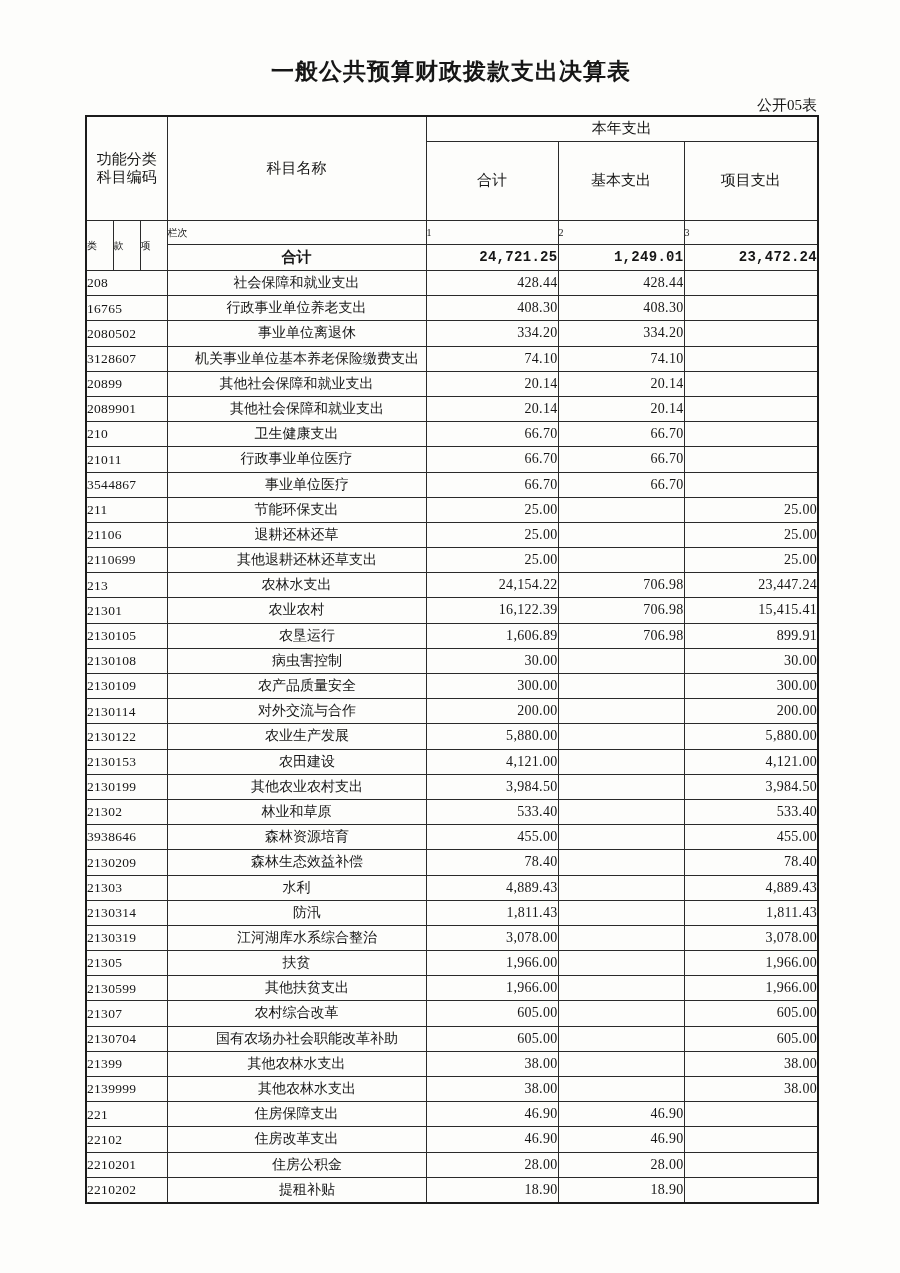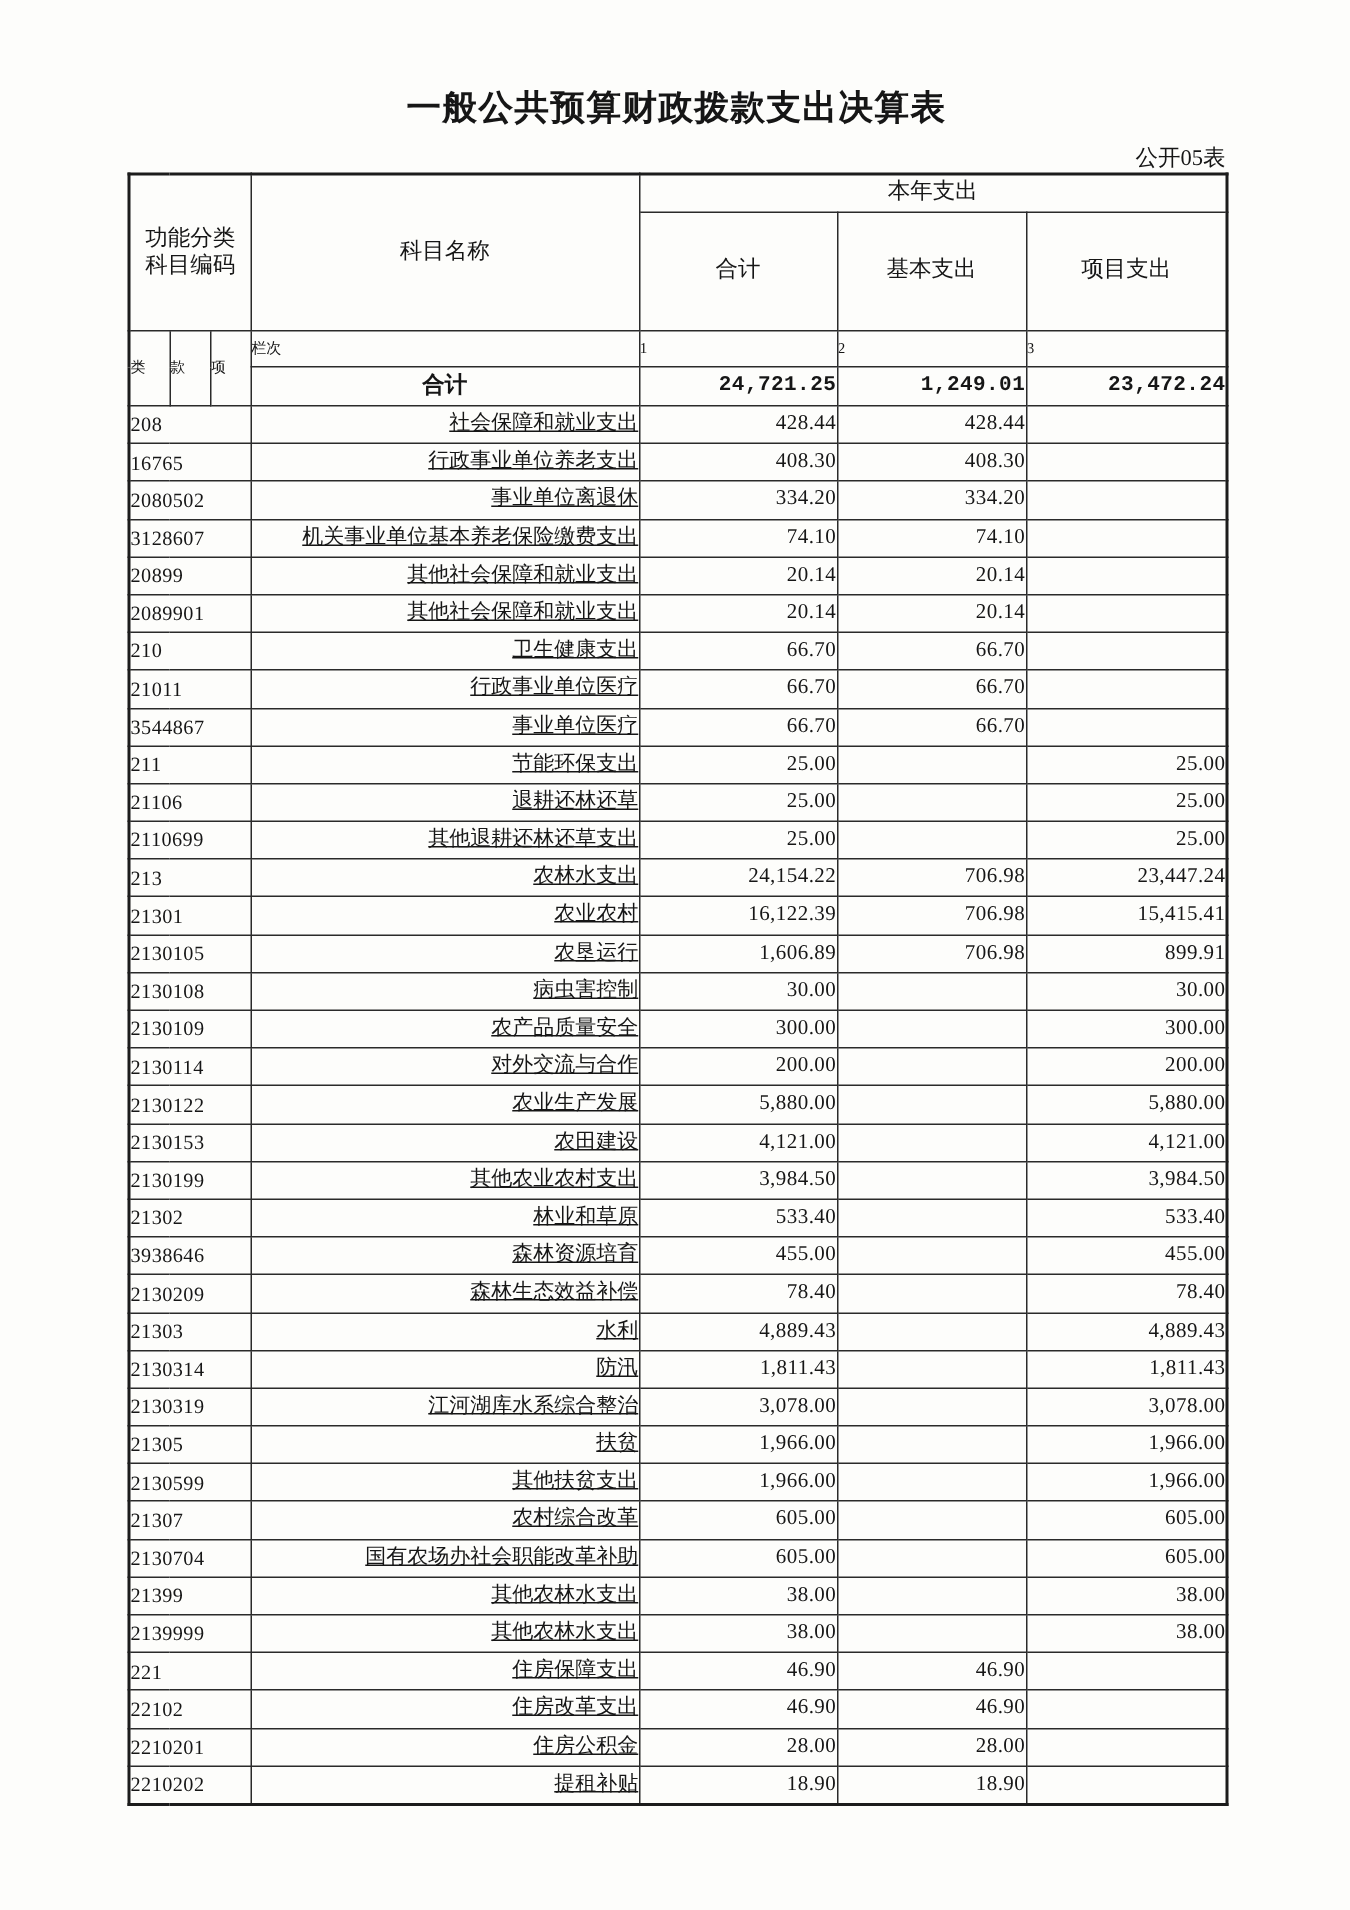--- a/index.html
+++ b/index.html
@@ -38,21 +38,21 @@
   tr.group-row th { height:24px; font-size:15px; text-align:center; }
   tr.sub-row th { height:78px; font-size:15px; text-align:center; }
   th.code-head { font-size:15px; line-height:1.55; text-align:center; }
   tr.lanci-row td, tr.lanci-row th { height:23px; text-align:left; font-size:10px; }
   tr.grand-row td { height:25px; }
   tr.grand-row .label { text-align:center; font-weight:bold; font-size:15px; }
   tr.grand-row .num { font-weight:bold;font-family:Liberation Mono, monospace; }
 
   tbody td { height:24.2px; font-size:14px; }
   td.code { text-align:left; padding-left:4px; font-size:13.5px; letter-spacing:0.3px; }
-  td.name { text-align:right; padding-left:5px;text-decoration:underline; }
+  td.name { text-align:center; padding-left:5px; }
   td.name.indent { padding-left:21px;margin-left:16px; }
   td.num { text-align:right; padding-right:5px; letter-spacing:0.3px; }
 
   .note {
     margin-top:7px; font-size:13.6px; letter-spacing:0.2px;
     white-space:nowrap;
   }
   .page-number { text-align:center; font-size:15px; margin-top:9px; letter-spacing:1px; }
 </style>
 </head>

